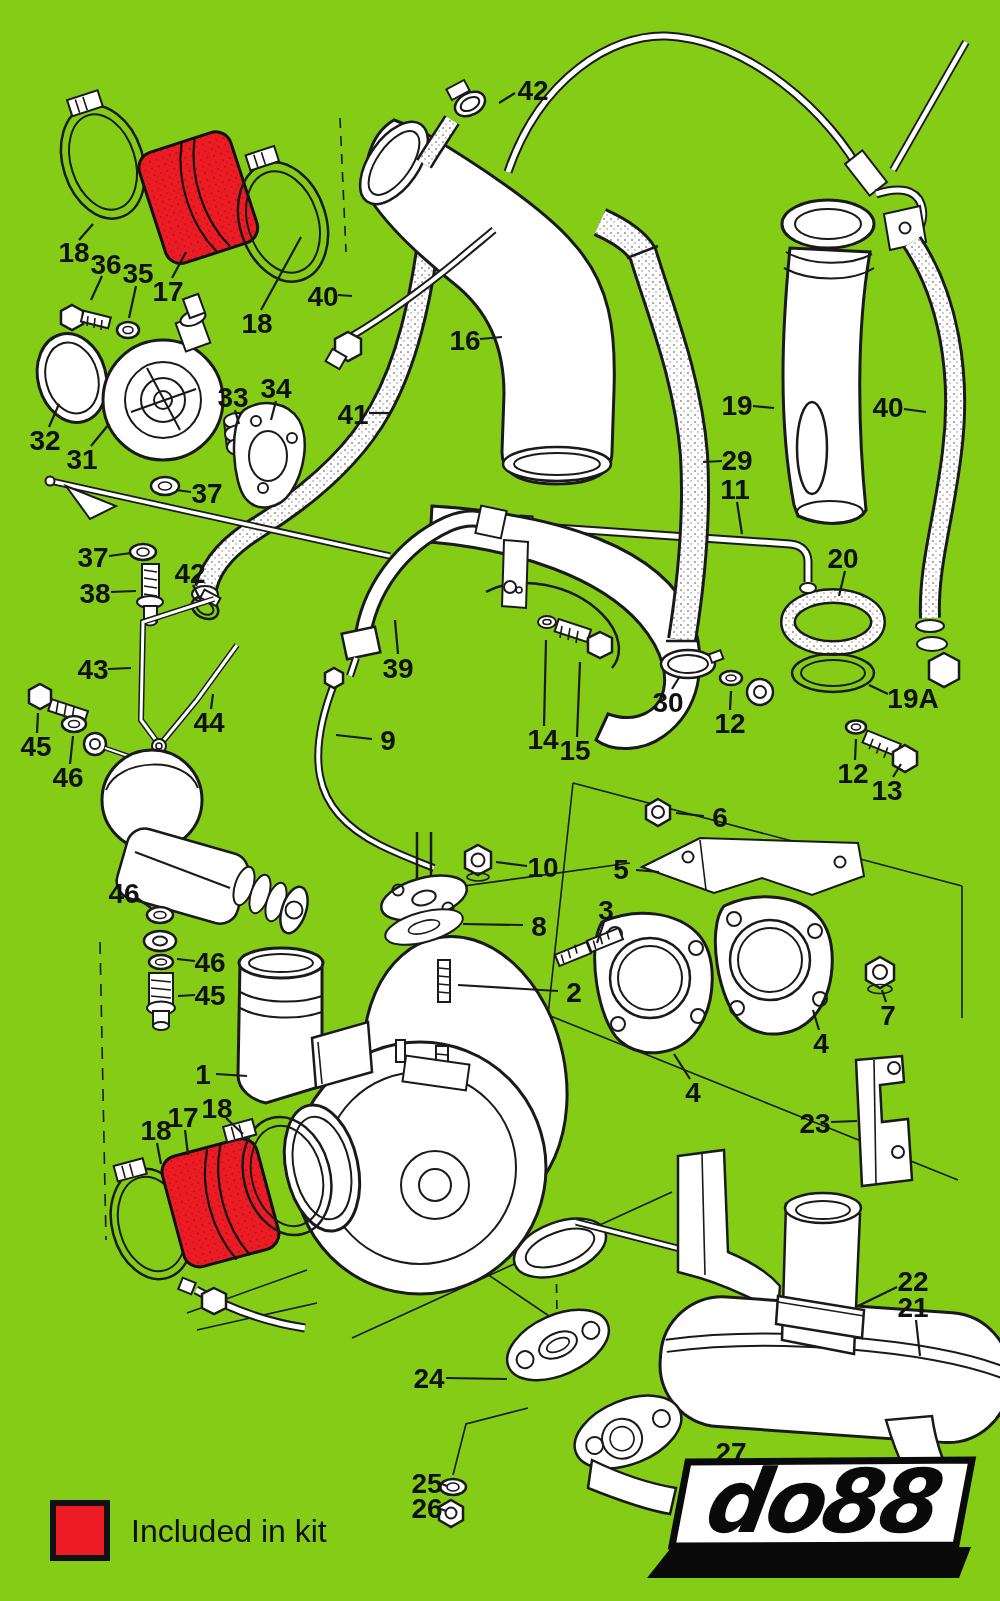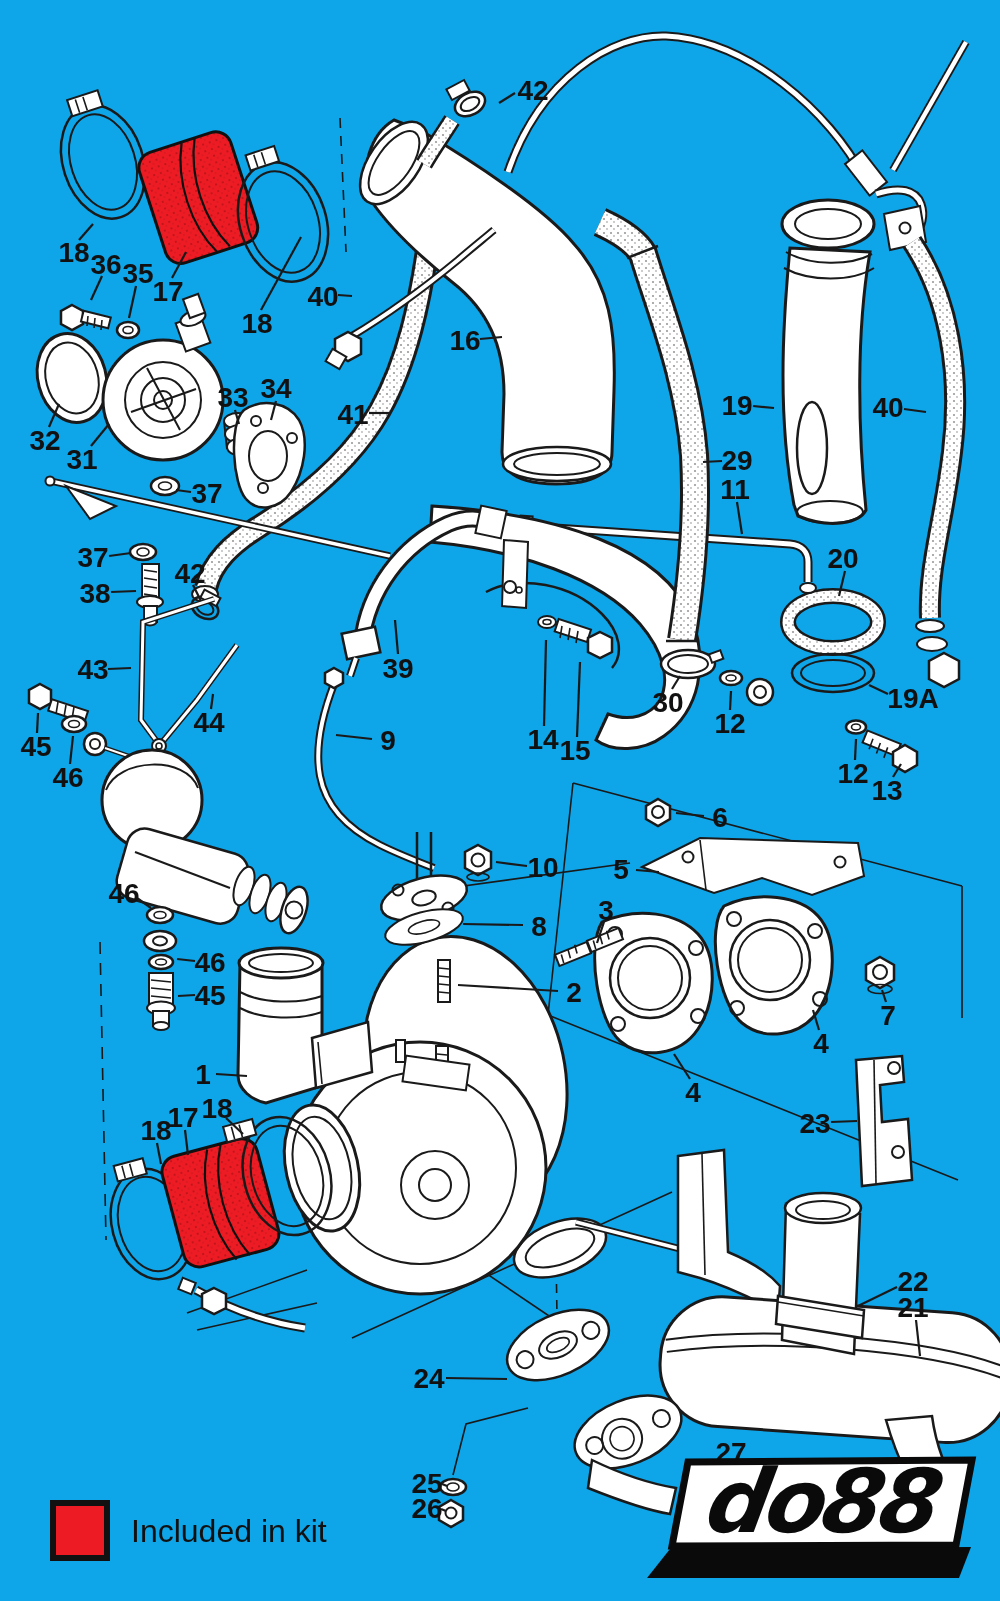--- a/index.html
+++ b/index.html
@@ -1,16 +1,16 @@
 <!DOCTYPE html>
 <html><head>
 <meta charset="utf-8">
 <style>
   html,body{margin:0;padding:0;background:#ffffff;}
-  .stage{position:relative;width:1000px;height:1601px;background:#0ea5e9;overflow:hidden;}
+  .stage{position:relative;width:1000px;height:1601px;background:#84cc16;overflow:hidden;}
   svg{display:block;}
   .ln{fill:none;stroke:#1a1a1a;stroke-width:2.5;}
   .ln2{fill:none;stroke:#1a1a1a;stroke-width:2;}
   .thin{fill:none;stroke:#1a1a1a;stroke-width:1.6;}
   .fw{fill:#ffffff;stroke:#1a1a1a;stroke-width:2.5;}
   .fw3{fill:#ffffff;stroke:#1a1a1a;stroke-width:3;}
   .fw2{fill:#ffffff;stroke:#1a1a1a;stroke-width:2;}
   .lead{fill:none;stroke:#1a1a1a;stroke-width:2.2;}
   .plbl{font-family:"Liberation Sans","DejaVu Sans",sans-serif;font-weight:bold;font-size:28px;fill:#111;}
   .legendtxt{font-family:"Liberation Sans","DejaVu Sans",sans-serif;font-size:32px;fill:#111;}

